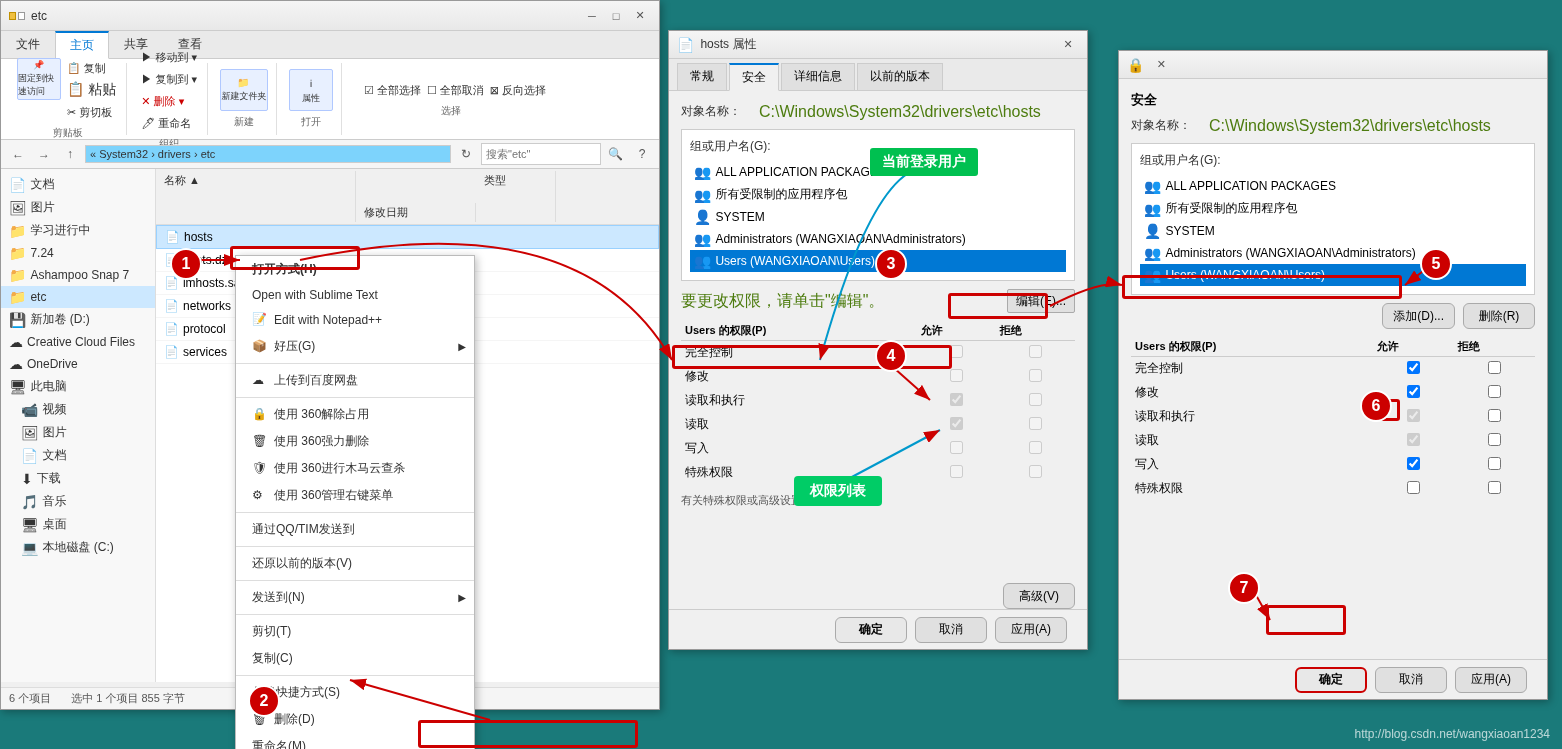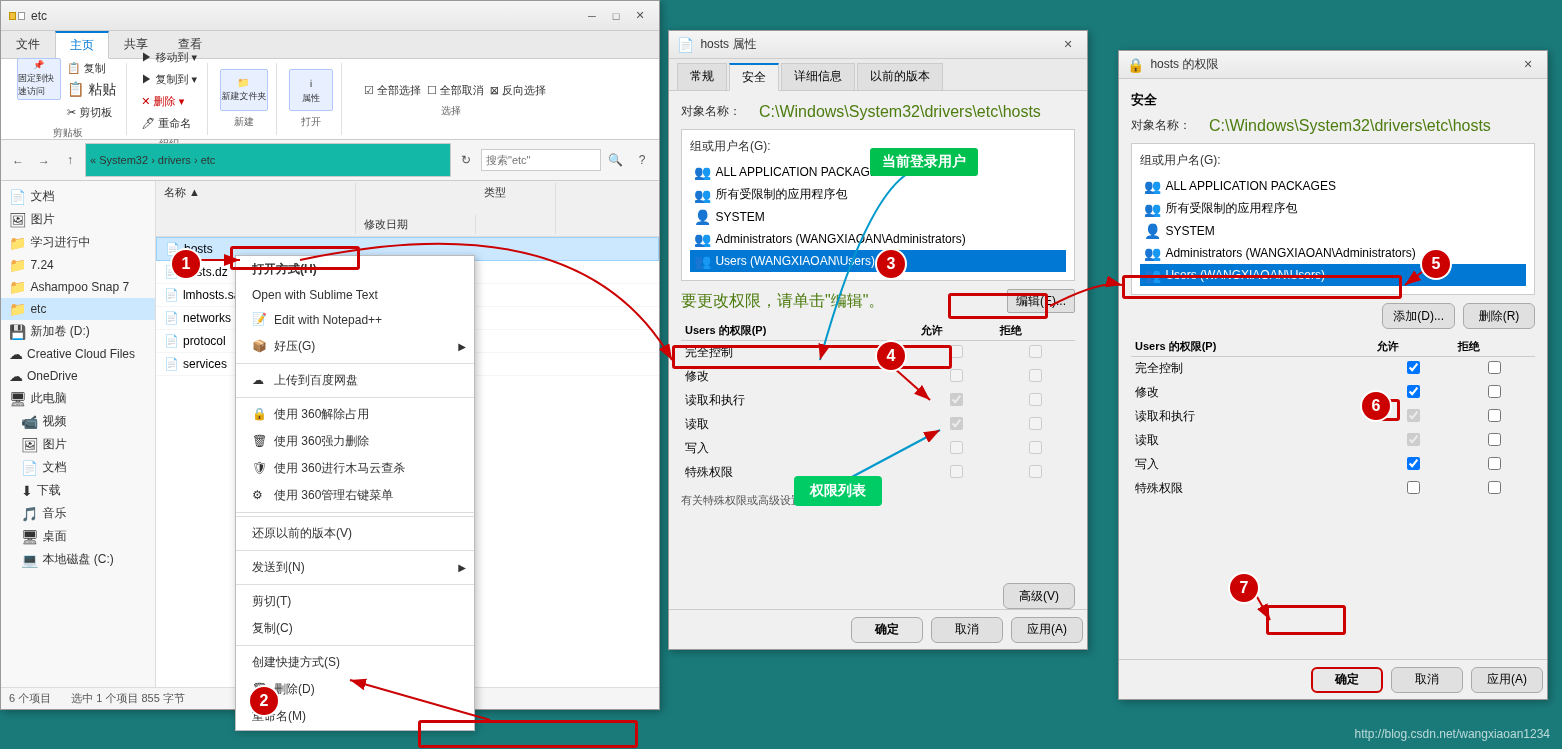--- a/index.html
+++ b/index.html
@@ -139,23 +139,23 @@
     }
     .nav-btn {
       width: 22px; height: 20px;
       background: transparent;
       border: none; cursor: pointer;
       font-size: 12px; color: #555;
       display: flex; align-items: center; justify-content: center;
     }
     .address-path {
       flex: 1;
-      height: 34px;
+      height: 18px;
       border: 1px solid #ccc;
-      background: #14b8a6;
+      background: #7dd3fc;
       display: flex; align-items: center;
       padding: 0 4px;
       font-size: 11px;
       color: #333;
     }
     .search-box {
       width: 120px; height: 22px;
       border: 1px solid #ccc;
       background: #fff;
       padding: 0 4px;
@@ -376,21 +376,21 @@
 
     .dialog-footer {
       position: absolute;
       bottom: 0; left: 0; right: 0;
       height: 40px;
       background: #f0f0f0;
       border-top: 1px solid #ccc;
       display: flex;
       align-items: center;
       justify-content: flex-end;
-      padding: 0 4px;
+      padding: 0 20px;
       gap: 8px;
     }
     .dialog-btn {
       min-width: 72px;
       height: 26px;
       border: 1px solid #aaa;
       background: #e0e0e0;
       cursor: pointer;
       font-size: 12px;
       border-radius: 6px;
@@ -714,20 +714,21 @@
   <div class="ctx-item"><span class="ctx-icon">📝</span>Edit with Notepad++</div>
   <div class="ctx-item has-sub"><span class="ctx-icon">📦</span>好压(G)</div>
   <div class="ctx-separator"></div>
   <div class="ctx-item"><span class="ctx-icon">☁</span>上传到百度网盘</div>
   <div class="ctx-separator"></div>
   <div class="ctx-item"><span class="ctx-icon">🔒</span>使用 360解除占用</div>
   <div class="ctx-item"><span class="ctx-icon">🗑</span>使用 360强力删除</div>
   <div class="ctx-item"><span class="ctx-icon">🛡</span>使用 360进行木马云查杀</div>
   <div class="ctx-item"><span class="ctx-icon">⚙</span>使用 360管理右键菜单</div>
   <div class="ctx-separator"></div>
+  <div class="ctx-item">通过QQ/TIM发送到</div>
   <div class="ctx-separator"></div>
   <div class="ctx-item">还原以前的版本(V)</div>
   <div class="ctx-separator"></div>
   <div class="ctx-item has-sub">发送到(N)</div>
   <div class="ctx-separator"></div>
   <div class="ctx-item">剪切(T)</div>
   <div class="ctx-item">复制(C)</div>
   <div class="ctx-separator"></div>
   <div class="ctx-item">创建快捷方式(S)</div>
   <div class="ctx-item"><span class="ctx-icon">🗑</span>删除(D)</div>
@@ -840,21 +841,20 @@
   <div class="dialog-footer">
     <button class="dialog-btn primary">确定</button>
     <button class="dialog-btn">取消</button>
     <button class="dialog-btn">应用(A)</button>
   </div>
 </div>
 
 <div class="dialog-hosts-perm">
   <div class="dialog-titlebar">
     <span class="dialog-title-icon">🔒</span>
-    <span class="dialog-title-text">hosts 的权限</span>
     <div class="win-controls">
       <button class="win-btn close">✕</button>
     </div>
   </div>
 
   <div class="dialog-content">
     <div style="font-size:13px;font-weight:bold;margin-bottom:8px;">安全</div>
 
     <div class="dialog-row">
       <span class="dialog-label">对象名称：</span>

